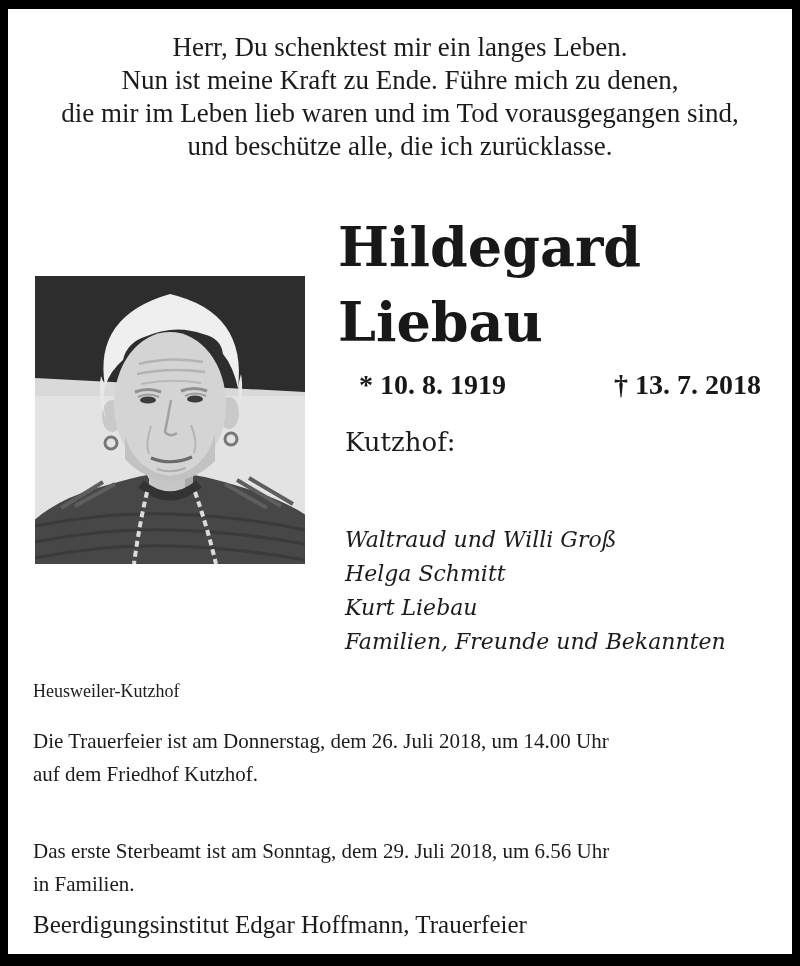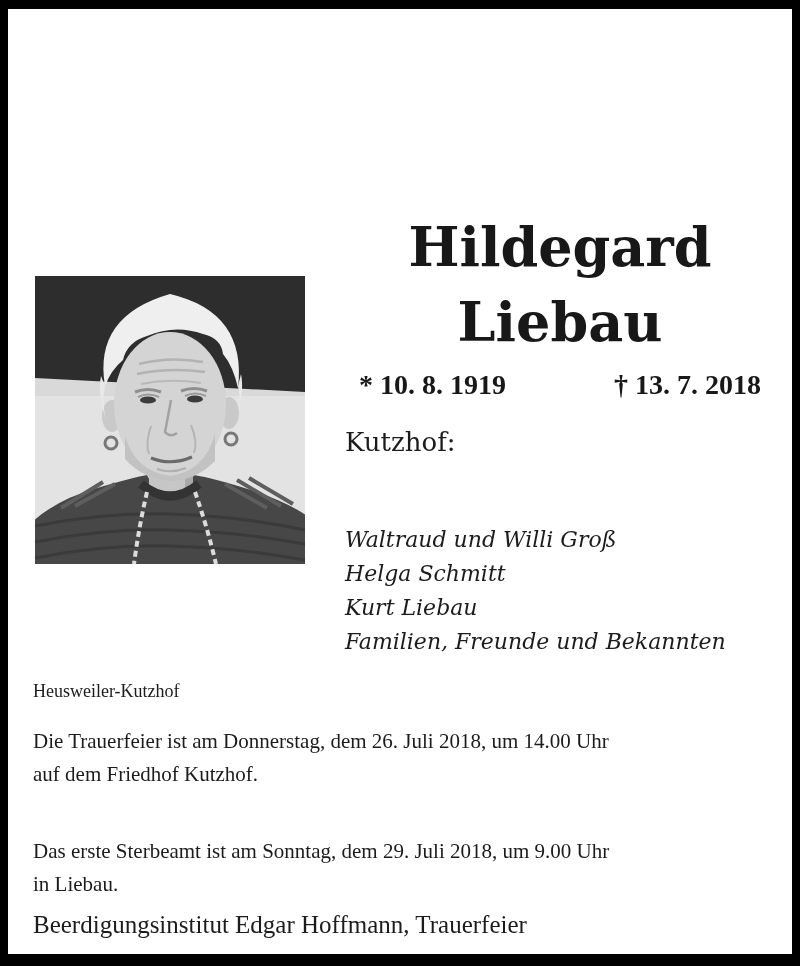--- a/index.html
+++ b/index.html
@@ -40,21 +40,21 @@
     top: 267px;
     width: 270px;
     height: 288px;
   }
   .photo-frame svg { display: block; }
   .name-block {
     position: absolute;
     left: 330px;
     top: 201px;
     width: 444px;
-    text-align: center;
+    text-align: left;
     font-family: "DejaVu Serif", serif;
     font-weight: bold;
     font-size: 54px;
     line-height: 75px;
     color: #181818;
   }
   .dates-row {
     position: absolute;
     left: 330px;
     top: 360px;
@@ -113,20 +113,26 @@
     font-size: 25px;
     white-space: nowrap;
   }
 </style>
 </head>
 <body>
 
 <div class="sheet">
   <div class="content">
 
+    <div class="poem">
+      <div>Herr, Du schenktest mir ein langes Leben.</div>
+      <div>Nun ist meine Kraft zu Ende. Führe mich zu denen,</div>
+      <div>die mir im Leben lieb waren und im Tod vorausgegangen sind,</div>
+      <div>und beschütze alle, die ich zurücklasse.</div>
+    </div>
 
     <div class="photo-frame">
       <svg width="270" height="288" viewBox="0 0 270 288" xmlns="http://www.w3.org/2000/svg">
 
         <rect x="0" y="0" width="270" height="288" fill="#d9d9d9"></rect>
         <rect x="0" y="120" width="270" height="168" fill="#e3e3e3"></rect>
 
         <polygon points="0,0 270,0 270,116 0,102" fill="#2d2d2d"></polygon>
 
         <path d="M -5,288 L -5,248 Q 20,224 62,212 Q 100,201 112,199 L 120,214 Q 135,226 151,214 L 159,199 Q 178,202 216,214 Q 255,227 275,242 L 275,288 Z" fill="#474747"></path>
@@ -201,20 +207,20 @@
     </div>
 
     <div class="location-line">Heusweiler-Kutzhof</div>
 
     <div class="para para-1">
       <div>Die Trauerfeier ist am Donnerstag, dem 26. Juli 2018, um 14.00 Uhr</div>
       <div>auf dem Friedhof Kutzhof.</div>
     </div>
 
     <div class="para para-2">
-      <div>Das erste Sterbeamt ist am Sonntag, dem 29. Juli 2018, um 9.00 Uhr</div>
-      <div>in Liebau.</div>
+      <div>Das erste Sterbeamt ist am Sonntag, dem 29. Juli 2018, um 6.56 Uhr</div>
+      <div>in Familien.</div>
     </div>
 
     <div class="footer-line">Beerdigungsinstitut Edgar Hoffmann, Trauerfeier</div>
 
   </div>
 </div>
 
 </body></html>

